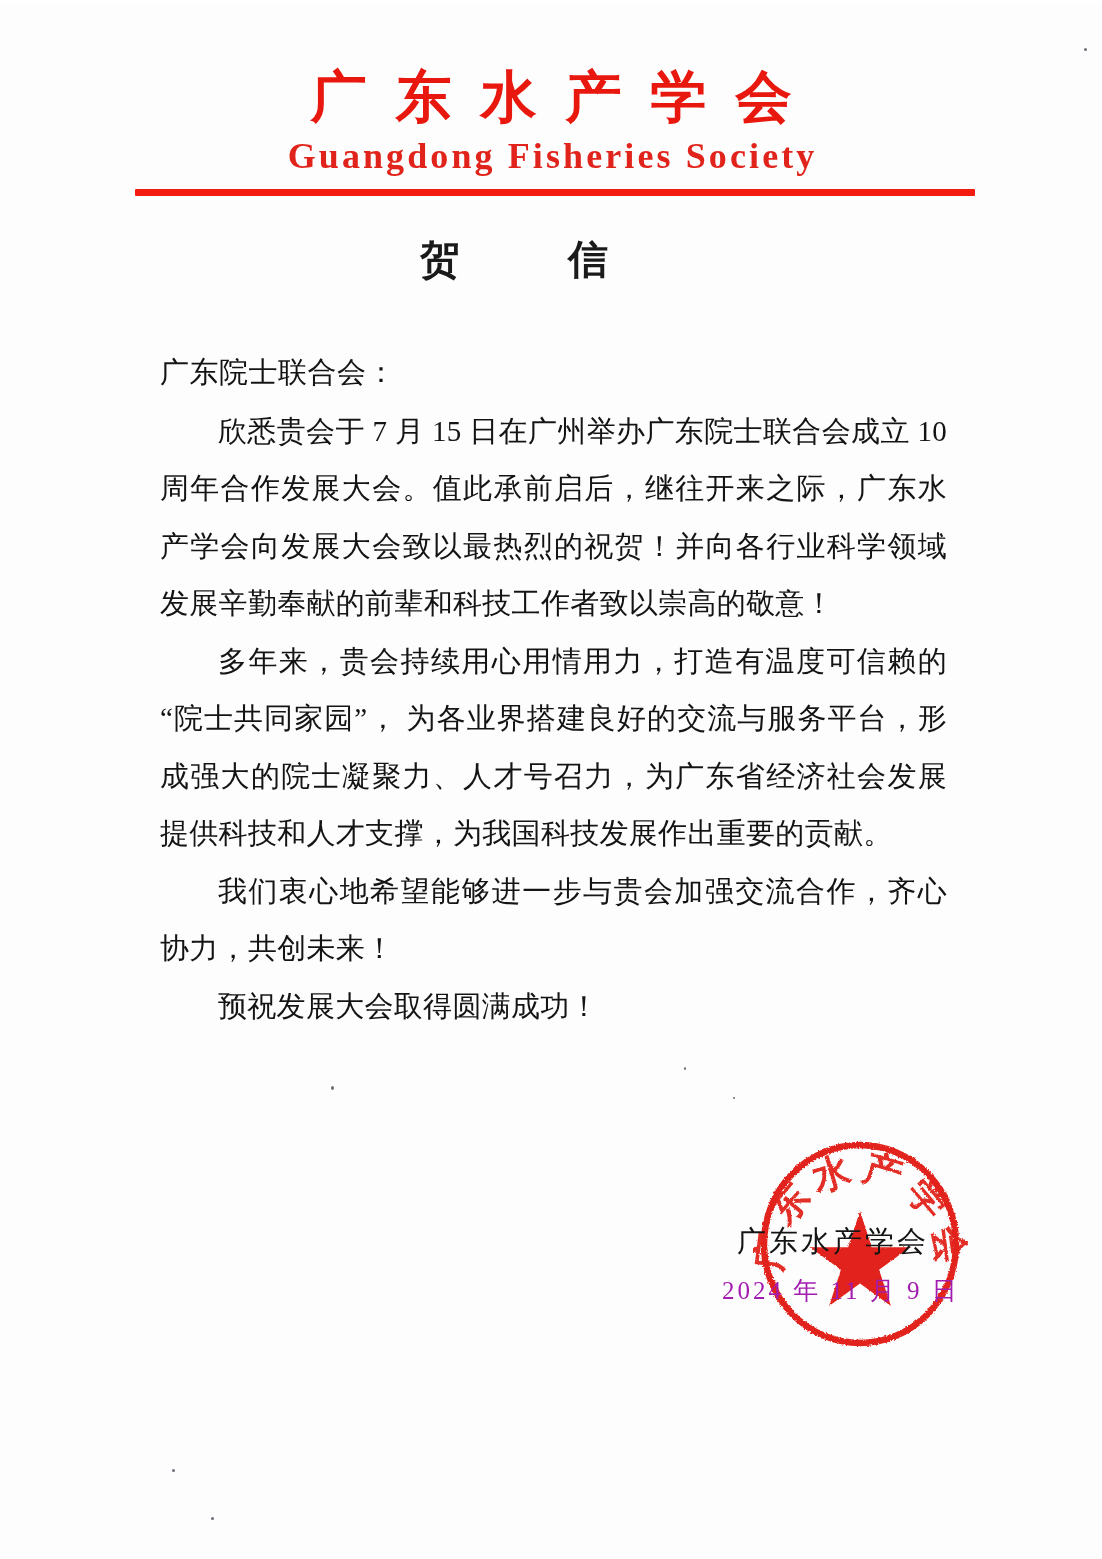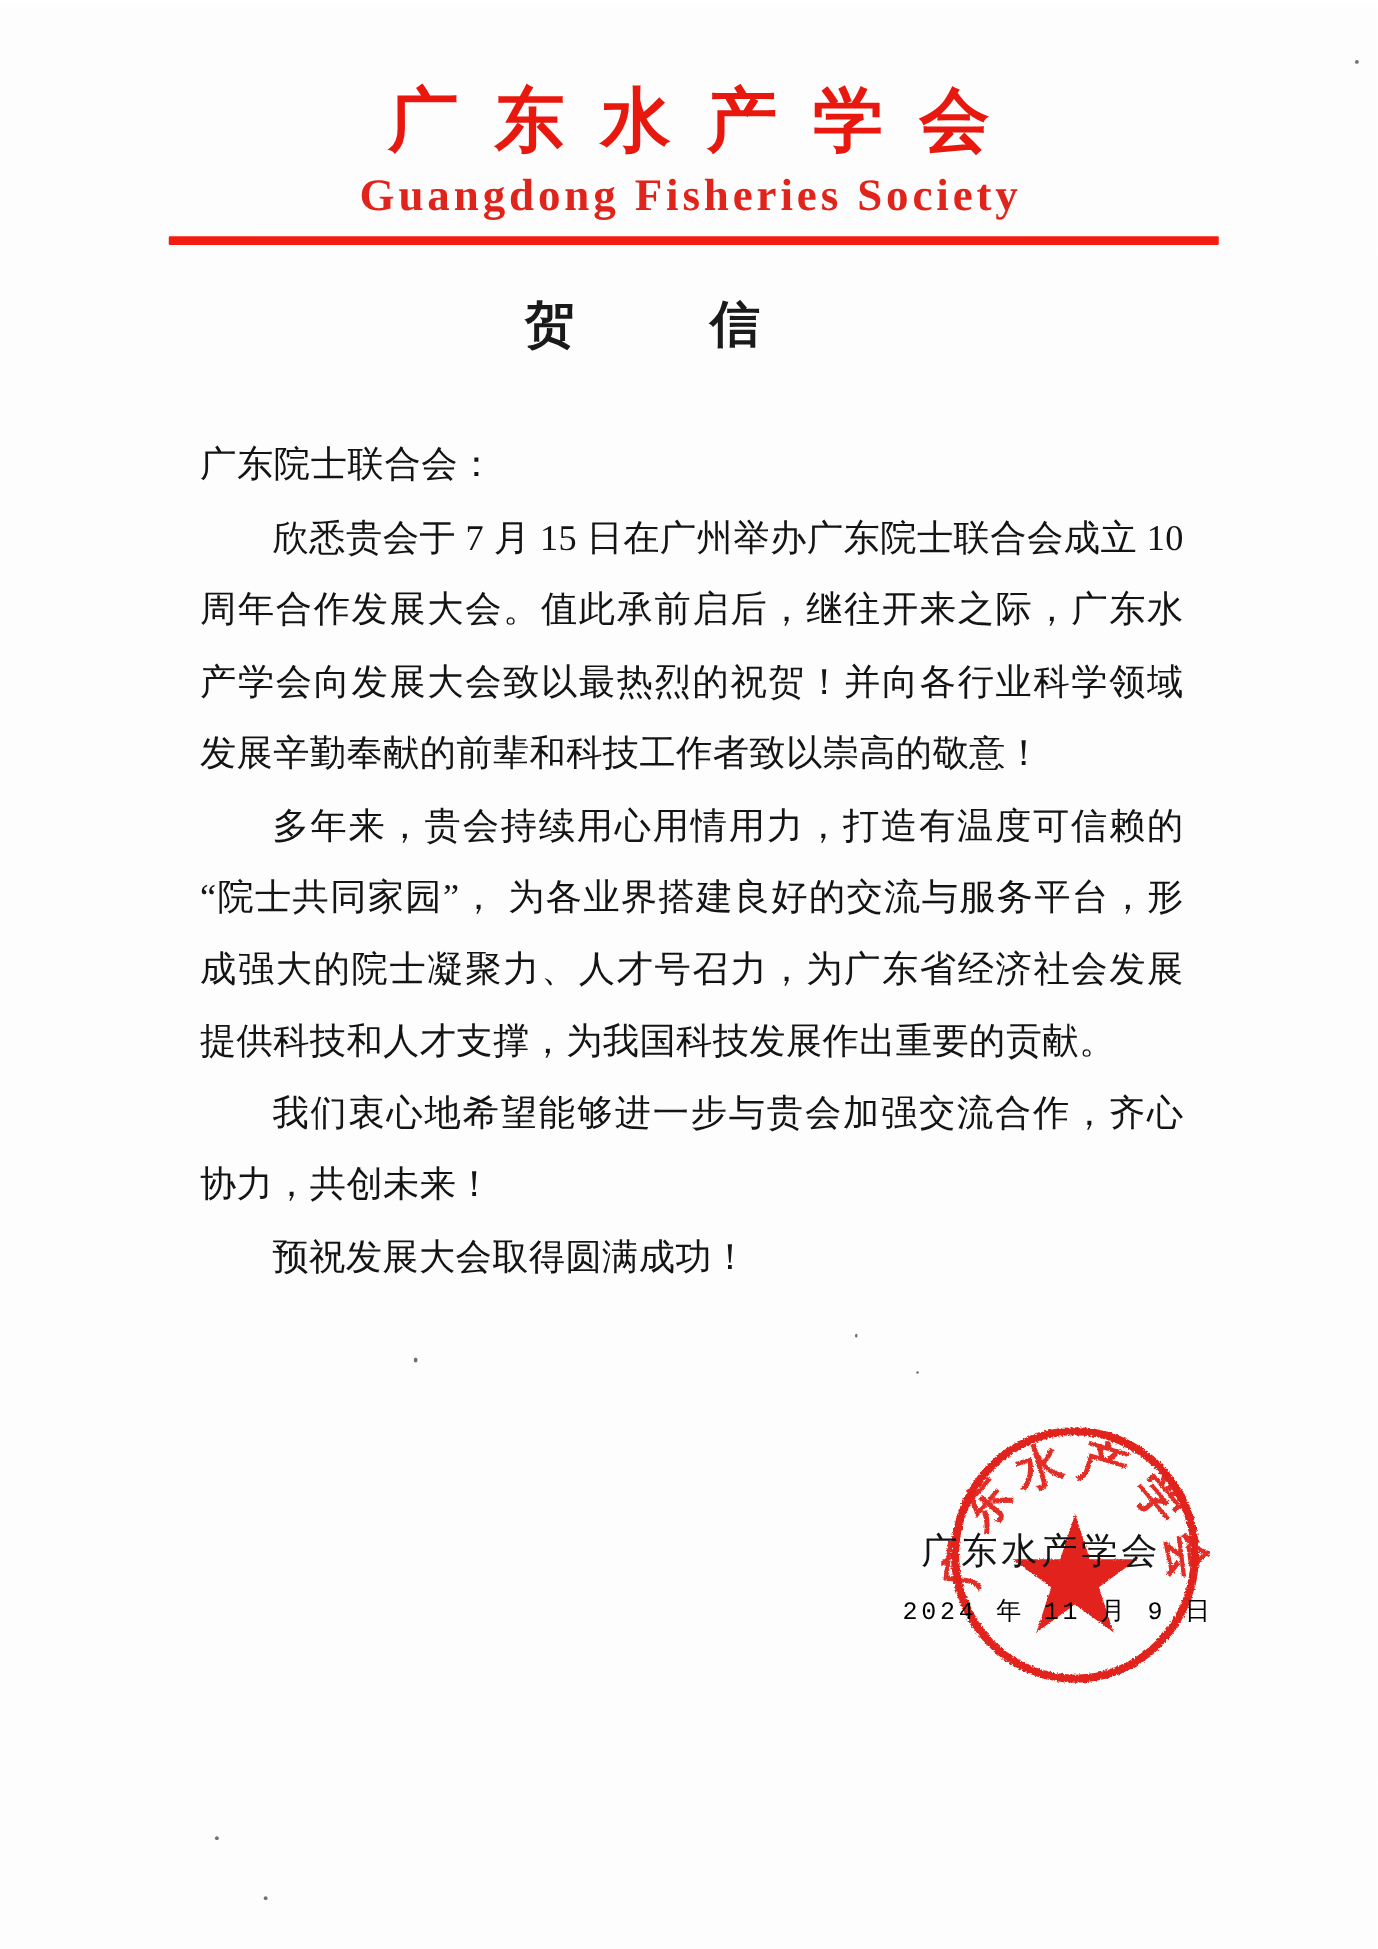--- a/index.html
+++ b/index.html
@@ -122,23 +122,23 @@
     font-size: 29px;
     color: #141414;
     letter-spacing: 3px;
     line-height: 44px;
     position: relative;
     z-index: 4;
     padding-left: 37px;
   }
 
   .sign-date {
-    font-family: Liberation Mono, monospace;
-    font-size: 20px;
-    color: #000000;
+    font-family: Liberation Serif, serif;
+    font-size: 25px;
+    color: #a21caf;
     letter-spacing: 3px;
     line-height: 44px;
     position: relative;
     z-index: 4;
     margin-top: 6px;
     padding-left: 22px;
   }
 
   
   .seal {

